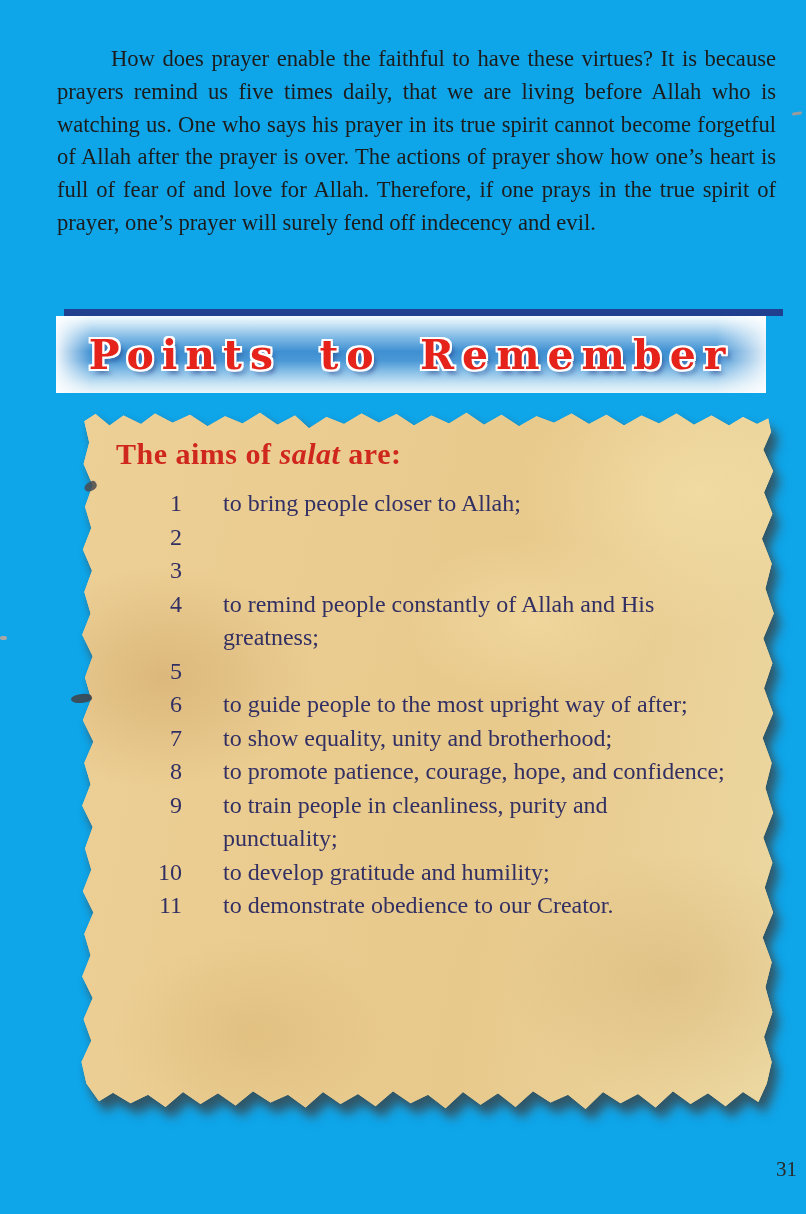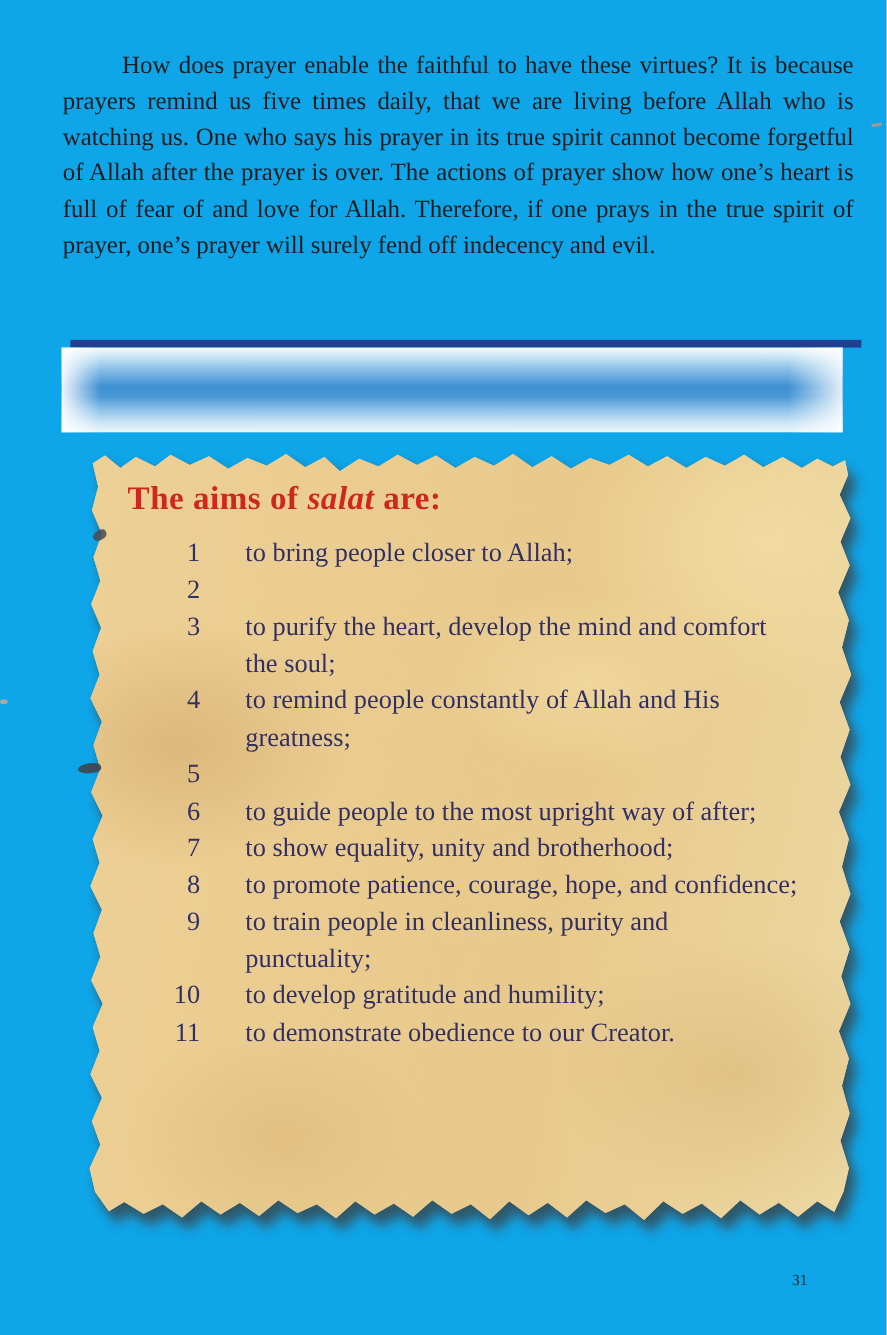--- a/index.html
+++ b/index.html
@@ -105,52 +105,52 @@
     background:#4a4a50;border-radius:60% 40% 50% 50%;transform:rotate(-25deg);opacity:.85;}
   .curl-2{position:absolute;left:71px;top:694px;width:21px;height:9px;
     background:#3f3f45;border-radius:50% 50% 40% 60%;transform:rotate(-8deg);opacity:.85;}
   .mark-right{position:absolute;left:792px;top:112px;width:10px;height:3px;
     background:#9b9b9b;border-radius:2px;transform:rotate(-8deg);}
   .mark-left{position:absolute;left:0;top:636px;width:7px;height:4px;
     background:#a8a8a8;border-radius:2px;}
 
   
   .page-number{
-    position:absolute;left:720px;top:1157px;
-    font-size:14px;color:#2a2a2a;
+    position:absolute;left:776px;top:1157px;
+    font-size:21px;color:#2a2a2a;
   }
 </style>
 </head>
 <body>
 
 <div class="page">
 
   <p class="paragraph">How does prayer enable the faithful to have these virtues? It is because prayers remind us five times daily, that we are living before Allah who is watching us. One who says his prayer in its true spirit cannot become forgetful of Allah after the prayer is over. The actions of prayer show how one’s heart is full of fear of and love for Allah. Therefore, if one prays in the true spirit of prayer, one’s prayer will surely fend off indecency and evil.</p>
 
   <div class="banner">
     <div class="banner-topline"></div>
     <div class="banner-body">
       <div class="banner-fade"></div>
+      <span class="banner-title">Points to Remember</span>
     </div>
   </div>
 
   <div class="parchment-wrap">
     <div class="parchment">
       <h2 class="aims-heading"><span>The aims of </span><em>salat</em><span> are:</span></h2>
       <ol class="aims-list">
         <li class="aims-item">
             <span class="num">1</span>
             <span class="txt">to bring people closer to Allah;</span>
           </li>
         <li class="aims-item">
             <span class="num">2</span>
           </li>
         <li class="aims-item">
             <span class="num">3</span>
-            <span class="txt">to purify the heart, develop the mind and comfort the soul;</span>
           </li>
         <li class="aims-item">
             <span class="num">4</span>
             <span class="txt">to remind people constantly of Allah and His greatness;</span>
           </li>
         <li class="aims-item">
             <span class="num">5</span>
           </li>
         <li class="aims-item">
             <span class="num">6</span>

